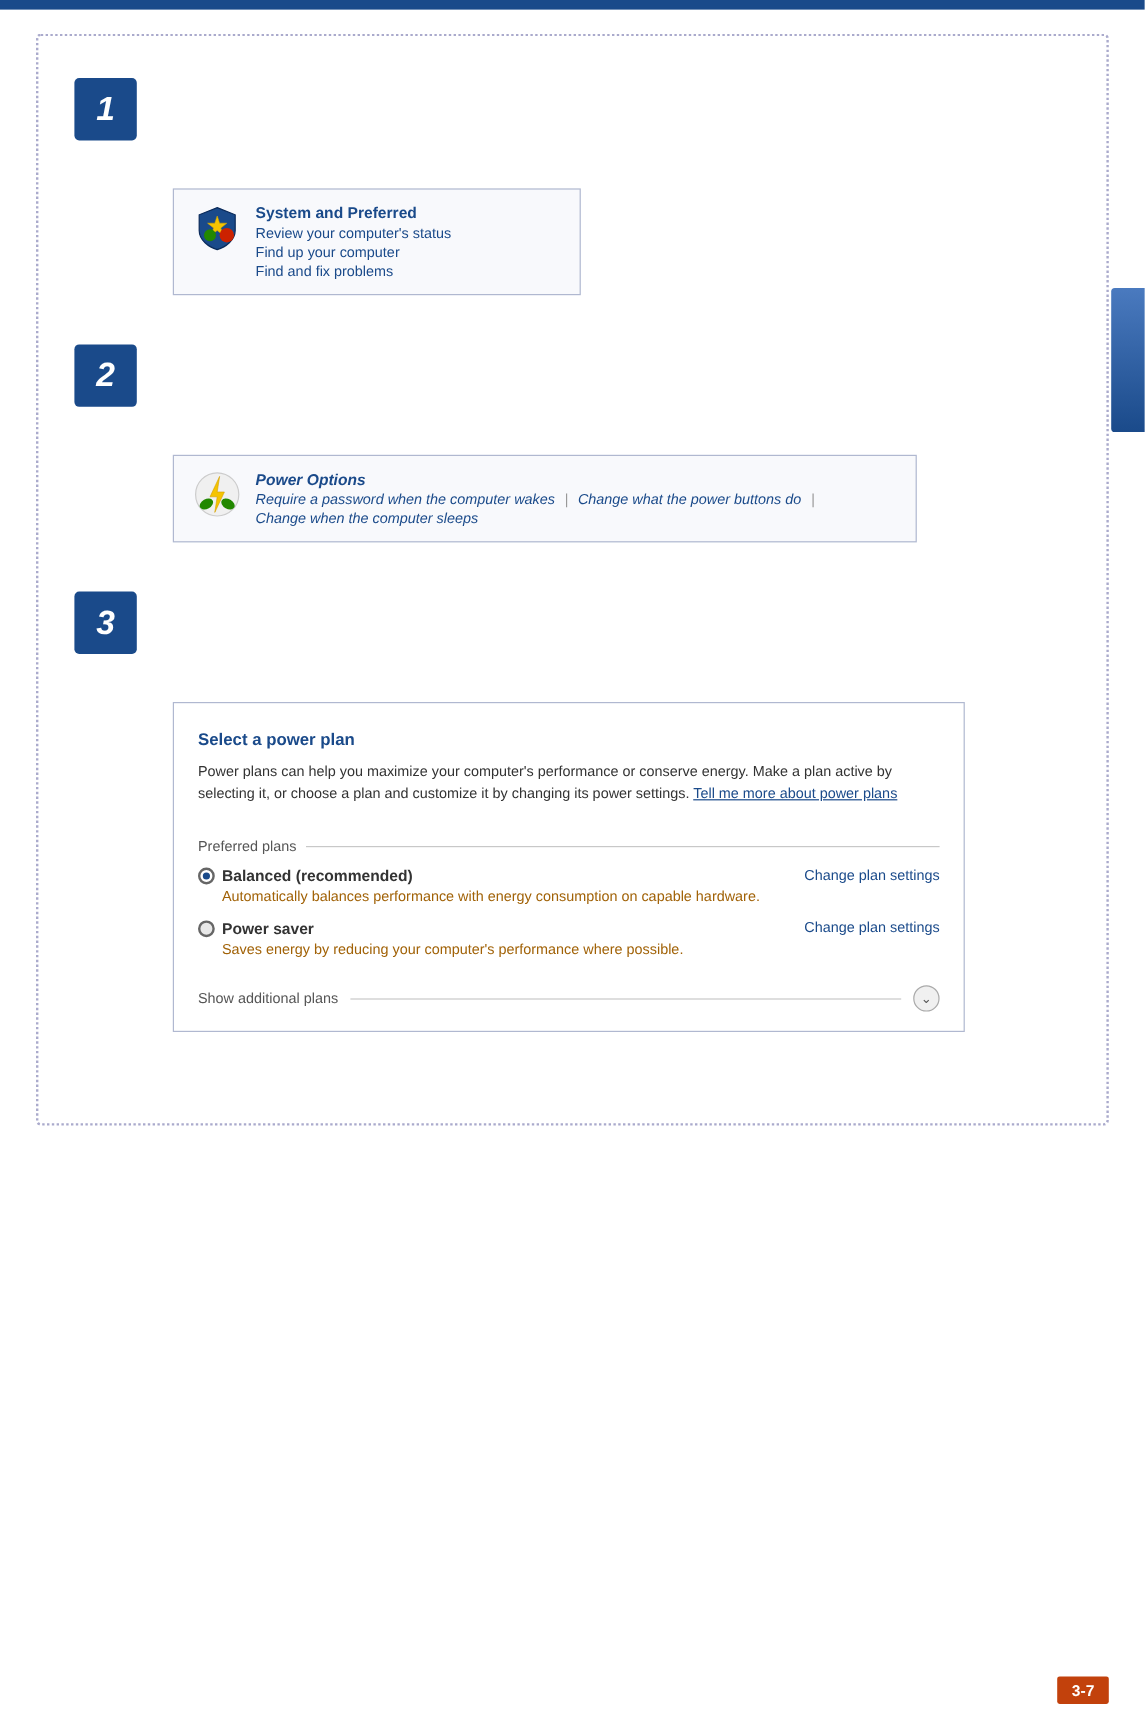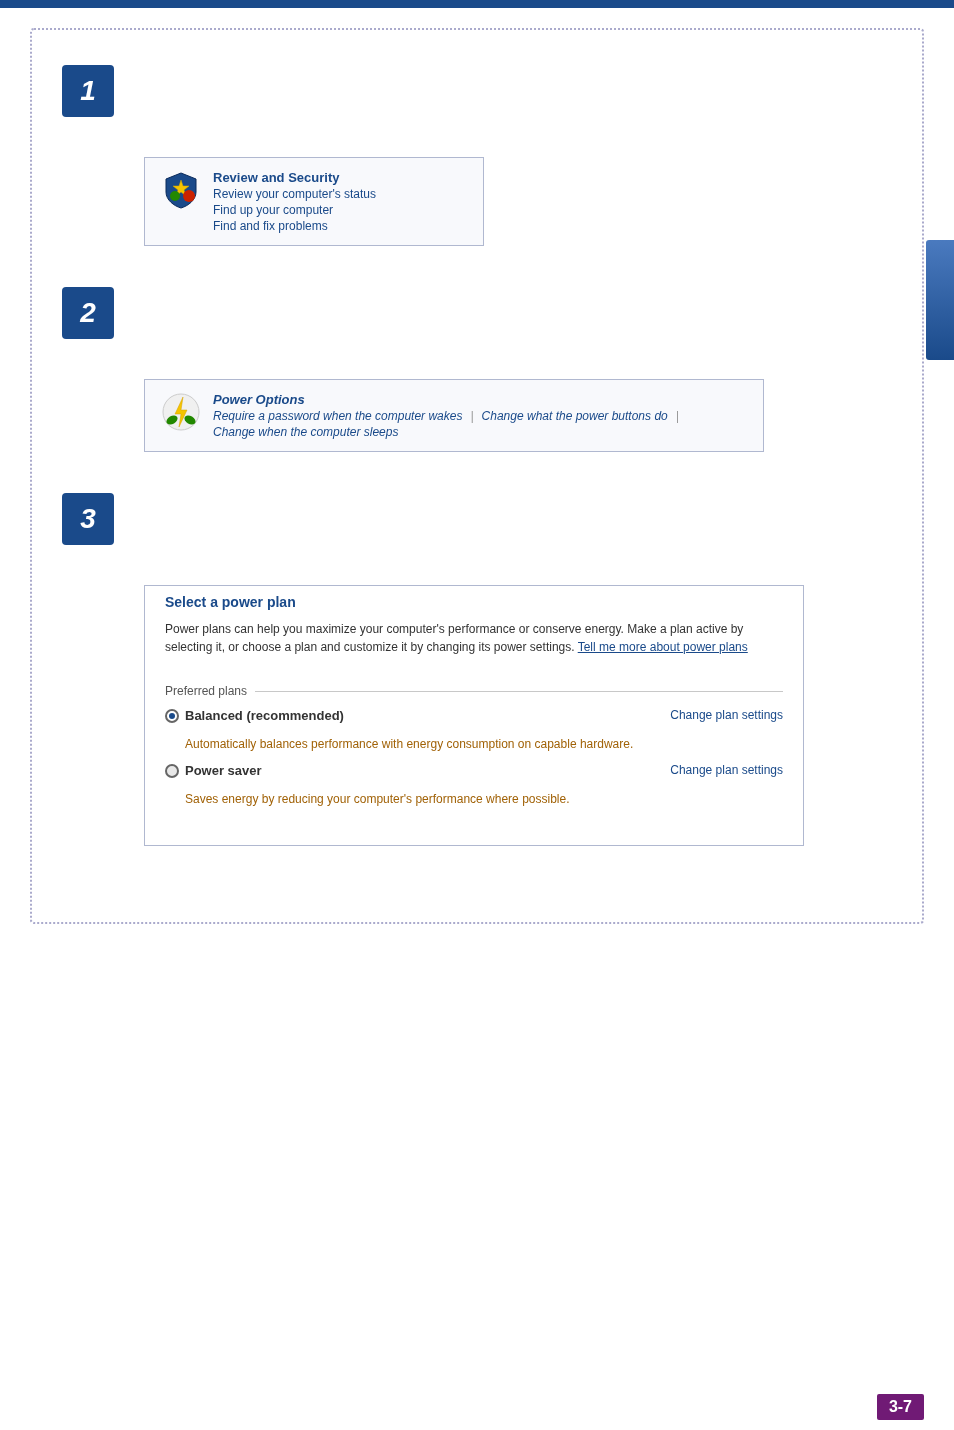--- a/index.html
+++ b/index.html
@@ -133,21 +133,21 @@
 
     .pipe-sep {
       color: #999;
       margin: 0 8px;
     }
 
     
     .power-plan-panel {
       border: 1px solid #b0b8d0;
       background: #ffffff;
-      padding: 8px 20px 16px 20px;
+      padding: 22px 20px 16px 20px;
       max-width: 660px;
     }
 
     .panel-heading {
       font-size: 14px;
       font-weight: bold;
       color: #1a4a8a;
       margin-bottom: 10px;
     }
 
@@ -185,21 +185,21 @@
     .plan-row {
       display: flex;
       align-items: flex-start;
       justify-content: space-between;
       margin-bottom: 12px;
     }
 
     .plan-left {
       display: flex;
       flex-direction: column;
-      gap: 14px;
+      gap: 3px;
     }
 
     .plan-name-row {
       display: flex;
       align-items: center;
       gap: 6px;
     }
 
     .radio-filled {
       width: 14px;
@@ -280,23 +280,23 @@
     .page-footer {
       position: absolute;
       bottom: 10px;
       right: 30px;
       display: flex;
       align-items: center;
       gap: 0;
     }
 
     .page-num-box {
-      background: #701a75;
+      background: #c2410c;
       color: white;
-      font-size: 16px;
+      font-size: 13px;
       font-weight: bold;
       padding: 4px 12px;
       border-radius: 2px;
     }
 
     .step-wrapper {
       margin-bottom: 36px;
     }
   </style>
 </head>
@@ -322,21 +322,21 @@
             <path d="M20 3 L35 9 L35 22 C35 30 27 36 20 38 C13 36 5 30 5 22 L5 9 Z" fill="#1a4a8a" stroke="#0a2a5a" stroke-width="1"></path>
 
             <polygon points="20,10 22,16 28,16 23,20 25,26 20,22 15,26 17,20 12,16 18,16" fill="#f5c400" stroke="#d4a800" stroke-width="0.5"></polygon>
 
             <circle cx="28" cy="26" r="6" fill="#cc2200"></circle>
 
             <circle cx="14" cy="26" r="5" fill="#228800"></circle>
           </svg>
         </div>
         <div class="panel-text-block">
-          <span class="panel-title">Review and Security</span>
+          <span class="panel-title">System and Preferred</span>
           <a href="#" class="panel-link">Review your computer's status</a>
           <a href="#" class="panel-link">Find up your computer</a>
           <a href="#" class="panel-link">Find and fix problems</a>
         </div>
       </div>
     </div>
   </div>
 
   <div class="step-wrapper">
     <div class="step-block">
@@ -407,20 +407,25 @@
               <span class="plan-name">Power saver</span>
             </div>
             <div class="plan-desc">Saves energy by reducing your computer's performance where possible.</div>
           </div>
           <a href="#" class="change-settings-link">Change plan settings</a>
         </div>
 
         <div class="section-divider">
           <div class="divider-line" style="flex: 0; width: 0;"></div>
         </div>
+        <div class="show-additional">
+          <span class="show-additional-label">Show additional plans</span>
+          <div style="flex: 1; height: 1px; background: #c8c8c8; margin: 0 10px;"></div>
+          <div class="expand-btn">⌄</div>
+        </div>
 
       </div>
     </div>
   </div>
 
 </div>
 
 <div class="page-footer">
   <div class="page-num-box">3-7</div>
 </div>

